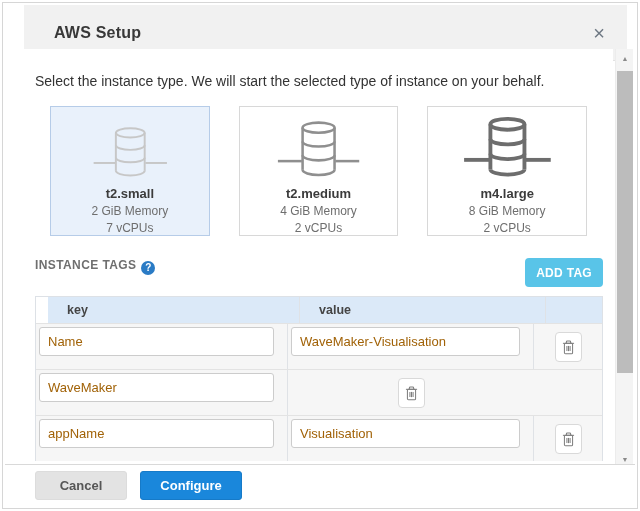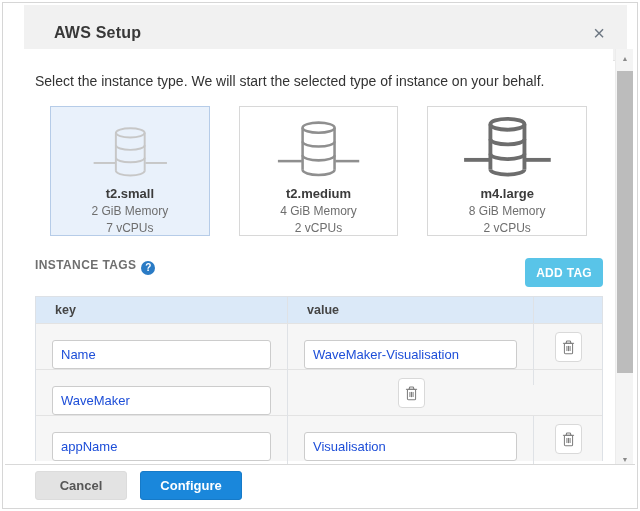--- a/index.html
+++ b/index.html
@@ -62,31 +62,31 @@
   }
   .add-tag {
     margin-left:auto; background:#59c4e8; color:#fff; border:none; border-radius:4px;
     font-family:inherit; font-size:12px; font-weight:bold; letter-spacing:.3px;
     height:29px; padding:0 11px; cursor:pointer;
   }
 
   
   .tbl { width:568px; margin-top:8px; border:1px solid #dde1e6; border-bottom:none; }
   .trow { display:grid; grid-template-columns:252px 246px 68px; }
-  .thead { background:#dbe9f8; height:26px; }
+  .thead { background:#dbe9f8; height:26px;margin-left:12px; }
   .thead .tcell { font-size:12.5px; font-weight:bold; color:#454545; line-height:26px; padding-left:19px; }
   .tcell { border-right:1px solid #dfe2e6; }
   .tcell:last-child { border-right:none; }
   .tbody { background:#f6f6f6; height:46px; border-top:1px solid #e3e3e3; }
   .tbody:first-of-type { border-top:none; }
   .tbody .tcell { display:flex; align-items:flex-start; }
   .tag-input {
-    margin:16px; height:29px; width:calc(100% - 16px);
+    margin:3px; height:29px; width:calc(100% - 16px);
     border:1px solid #cccccc; border-radius:3px; background:#fff;
-    font-family:inherit; font-size:13px; color:#1d4ed8; padding:0 8px;
+    font-family:inherit; font-size:13px; color:#a16207; padding:0 8px;
   }
   .del-btn {
     margin:8px auto 0; width:27px; height:30px;
     background:#fff; border:1px solid #d9d9d9; border-radius:4px;
     display:flex; align-items:center; justify-content:center; cursor:pointer;
   }
   .del-btn svg { stroke:#7d7d7d; fill:none; stroke-width:1.1; }
 
   
   .sb { position:absolute; top:46px; right:4px; width:18px; height:421px; background:#f4f4f4; border-left:1px solid #ececec; }

